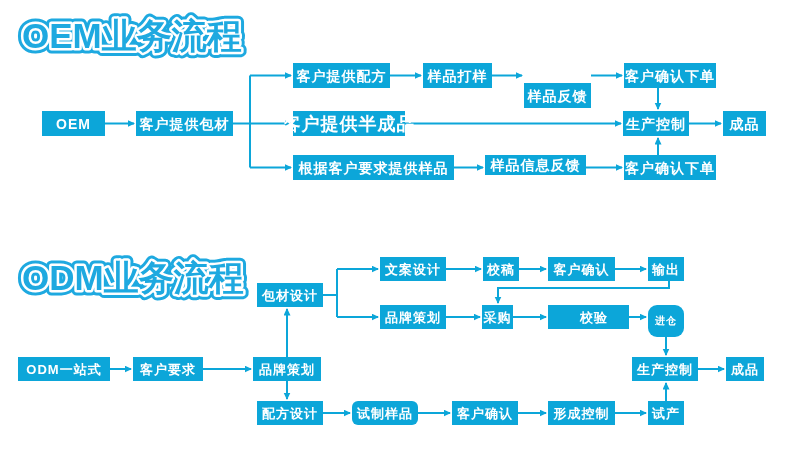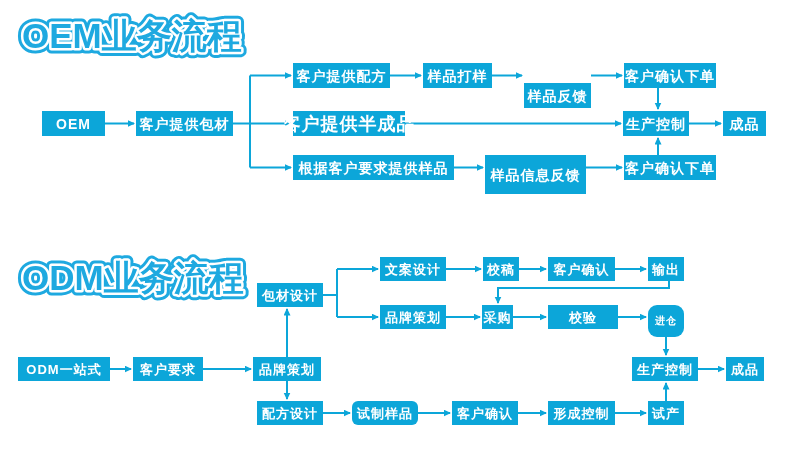--- a/index.html
+++ b/index.html
@@ -87,33 +87,33 @@
       <div class="node" style="left: 42px; top: 111px; width: 63px; height: 25px; font-size: 14px;">OEM</div>
       <div class="node" style="left: 136px; top: 111px; width: 97px; height: 25px; font-size: 14px;">客户提供包材</div>
       <div class="node" style="left: 293px; top: 63px; width: 97px; height: 25px; font-size: 14px;">客户提供配方</div>
       <div class="node" style="left: 423px; top: 63px; width: 69px; height: 25px; font-size: 14px;">样品打样</div>
       <div class="node" style="left: 524px; top: 63px; width: 67px; height: 25px; font-size: 14px; margin-top: 20px;">样品反馈</div>
       <div class="node" style="left: 624px; top: 63px; width: 92px; height: 25px; font-size: 14px;">客户确认下单</div>
       <div class="node" style="left: 293px; top: 111px; width: 112px; height: 25px; font-size: 18px;">客户提供半成品</div>
       <div class="node" style="left: 623px; top: 111px; width: 66px; height: 25px; font-size: 14px;">生产控制</div>
       <div class="node" style="left: 723px; top: 111px; width: 43px; height: 25px; font-size: 14px;">成品</div>
       <div class="node" style="left: 293px; top: 155px; width: 161px; height: 25px; font-size: 14px;">根据客户要求提供样品</div>
-      <div class="node" style="left: 485px; top: 155px; width: 101px; height: 39px; font-size: 14px;">样品信息反馈</div>
+      <div class="node" style="left: 485px; top: 155px; width: 101px; height: 20px; font-size: 14px;">样品信息反馈</div>
       <div class="node" style="left: 624px; top: 155px; width: 92px; height: 25px; font-size: 14px;">客户确认下单</div>
       <div class="node" style="left: 18px; top: 357px; width: 92px; height: 24px; font-size: 13px;">ODM一站式</div>
       <div class="node" style="left: 133px; top: 357px; width: 70px; height: 24px; font-size: 13px;">客户要求</div>
       <div class="node" style="left: 253px; top: 357px; width: 68px; height: 24px; font-size: 13px;">品牌策划</div>
       <div class="node" style="left: 257px; top: 283px; width: 66px; height: 24px; font-size: 13px;">包材设计</div>
       <div class="node" style="left: 380px; top: 257px; width: 66px; height: 24px; font-size: 13px;">文案设计</div>
       <div class="node" style="left: 483px; top: 257px; width: 36px; height: 24px; font-size: 13px;">校稿</div>
       <div class="node" style="left: 548px; top: 257px; width: 67px; height: 24px; font-size: 13px;">客户确认</div>
       <div class="node" style="left: 648px; top: 257px; width: 36px; height: 24px; font-size: 13px;">输出</div>
       <div class="node" style="left: 380px; top: 305px; width: 66px; height: 24px; font-size: 13px;">品牌策划</div>
       <div class="node" style="left: 482px; top: 305px; width: 31px; height: 24px; font-size: 13px;">采购</div>
-      <div class="node" style="left: 548px; top: 305px; width: 70px; height: 24px; font-size: 13px;">校验</div>
+      <div class="node" style="left: 548px; top: 305px; width: 70px; height: 24px; font-size: 13px; padding-left: 11px;">校验</div>
       <div class="node" style="left: 648px; top: 305px; width: 36px; height: 32px; font-size: 10px; border-radius: 9px;">进仓</div>
       <div class="node" style="left: 632px; top: 357px; width: 66px; height: 24px; font-size: 13px;">生产控制</div>
       <div class="node" style="left: 726px; top: 357px; width: 38px; height: 24px; font-size: 13px;">成品</div>
       <div class="node" style="left: 257px; top: 401px; width: 66px; height: 24px; font-size: 13px;">配方设计</div>
       <div class="node" style="left: 352px; top: 401px; width: 66px; height: 24px; font-size: 13px; border-radius: 6px;">试制样品</div>
       <div class="node" style="left: 452px; top: 401px; width: 66px; height: 24px; font-size: 13px;">客户确认</div>
       <div class="node" style="left: 548px; top: 401px; width: 67px; height: 24px; font-size: 13px;">形成控制</div>
       <div class="node" style="left: 648px; top: 401px; width: 36px; height: 24px; font-size: 13px;">试产</div>
     </div>
 </div>

